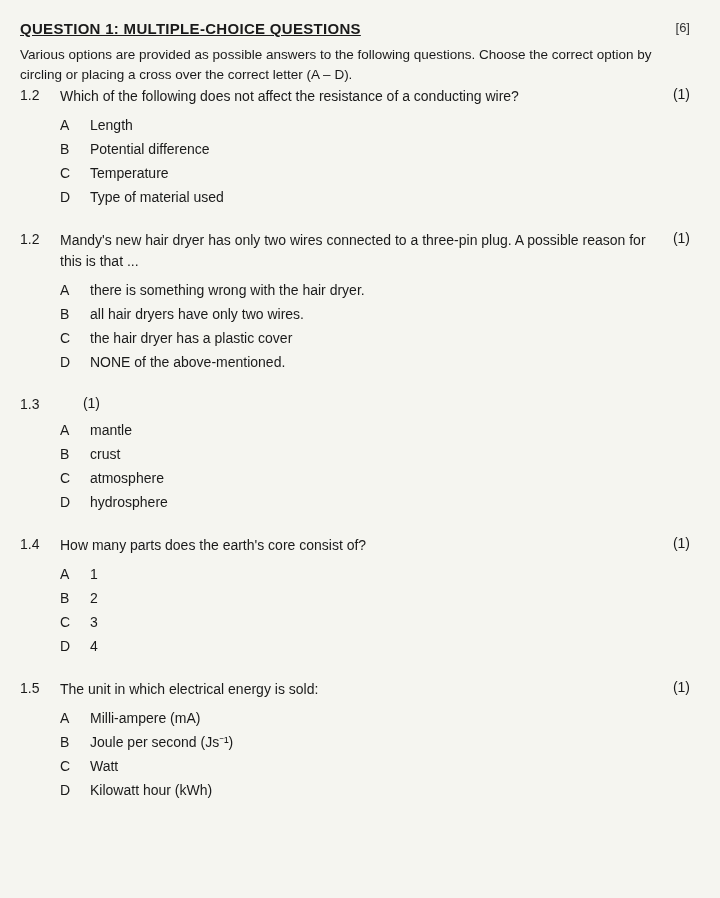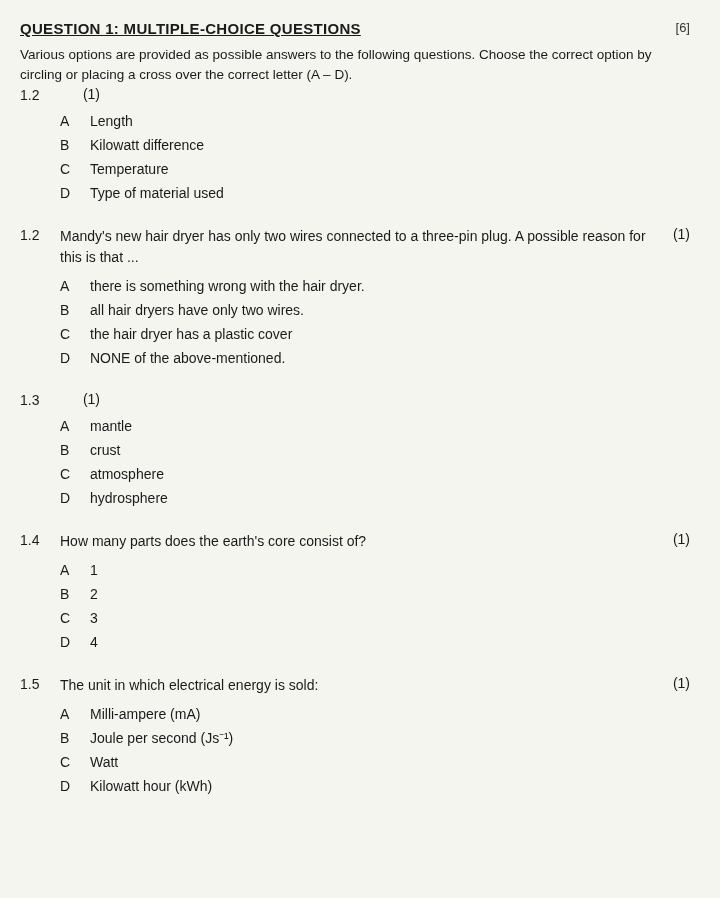--- a/index.html
+++ b/index.html
@@ -108,30 +108,31 @@
   <span class="question-title">QUESTION 1: MULTIPLE-CHOICE QUESTIONS</span>
   <span class="page-number">[6]</span>
 </div>
 
 <p class="instructions">Various options are provided as possible answers to the following questions. Choose the correct option by circling or placing a cross over the correct letter (A – D).</p>
 
 <div id="questions-container">
     <div class="question-block">
       <div class="question-row">
         <span class="question-number">1.2</span>
+        <span class="question-text">Which of the following does not affect the resistance of a conducting wire?</span>
         <span class="question-marks">(1)</span>
       </div>
       <div class="options-container">
         <div class="option-row">
           <span class="option-letter">A</span>
           <span class="option-text">Length</span>
         </div>
         <div class="option-row">
           <span class="option-letter">B</span>
-          <span class="option-text">Kilowatt difference</span>
+          <span class="option-text">Potential difference</span>
         </div>
         <div class="option-row">
           <span class="option-letter">C</span>
           <span class="option-text">Temperature</span>
         </div>
         <div class="option-row">
           <span class="option-letter">D</span>
           <span class="option-text">Type of material used</span>
         </div>
       </div>

